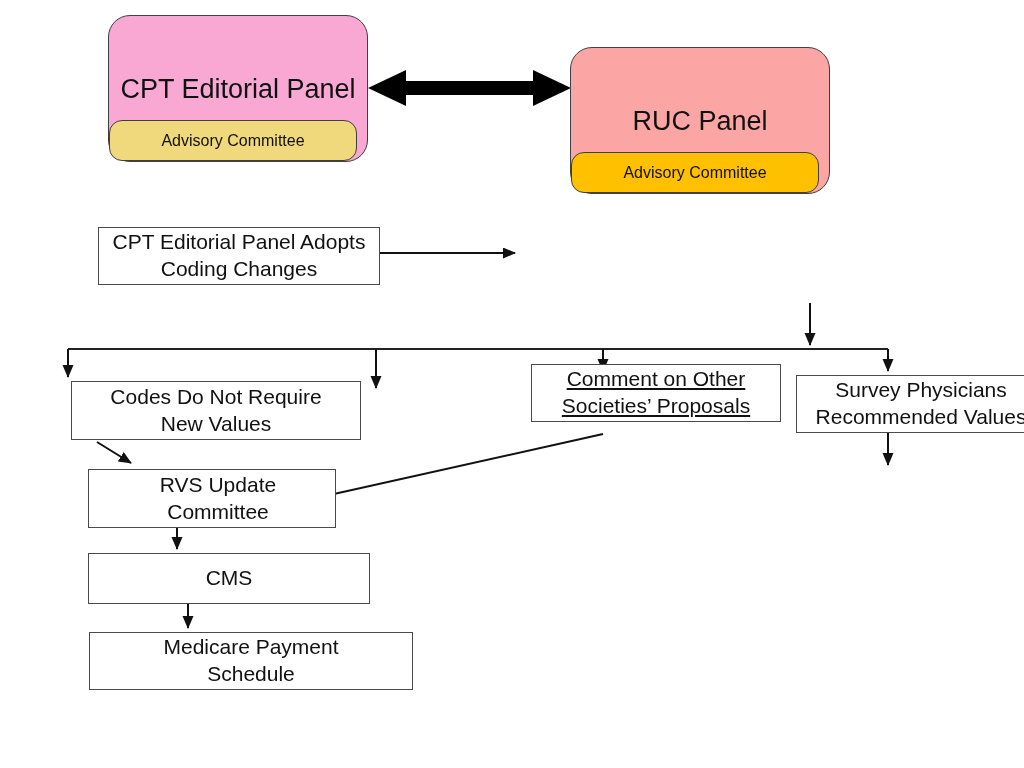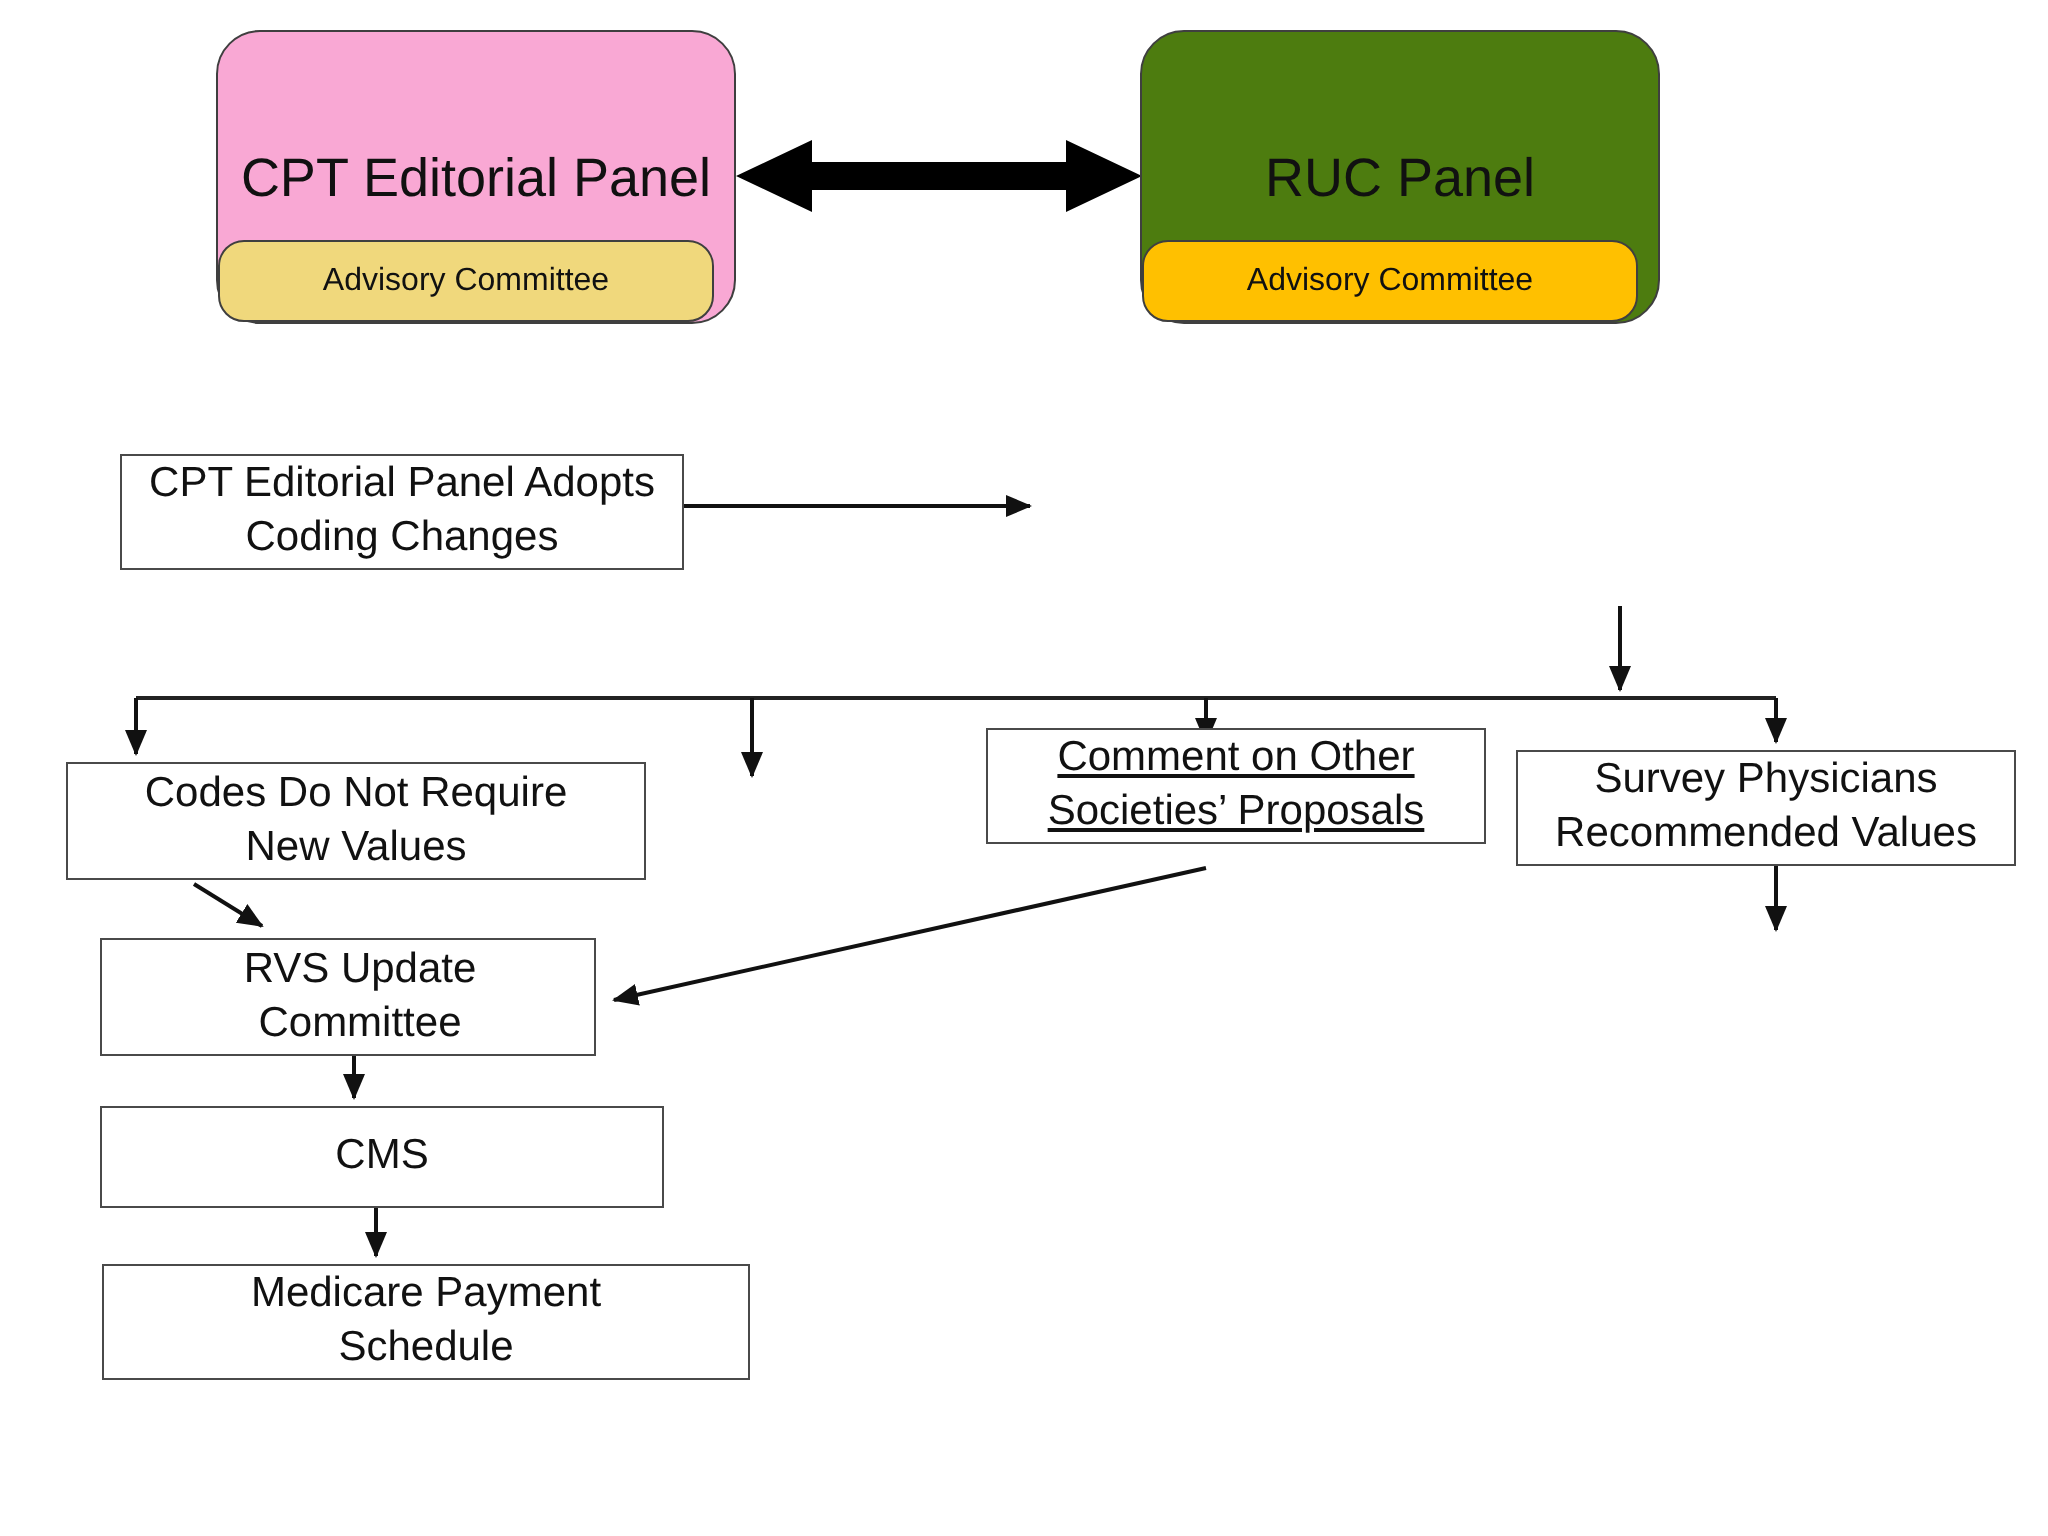--- a/index.html
+++ b/index.html
@@ -40,20 +40,21 @@
   .node{
     position:absolute;
     background:#ffffff;
     border:1.5px solid #4a4a4a;
     box-sizing:border-box;
     display:flex;align-items:center;justify-content:center;
     text-align:center;
     font-size:21px;line-height:1.28;
     white-space:pre-line;
     color:#111111;
+    margin-left:38px;
   }
   #node-adopts        {left:60px;  top:227px; width:282px; height:58px;}
   #node-advisors      {left:519px; top:218px; width:376px; height:85px;}
   #node-no-new-values {left:33px;  top:381px; width:290px; height:59px;}
   #node-no-comment    {left:332px; top:392px; width:146px; height:42px;}
   #node-comment-other {left:493px; top:364px; width:250px; height:58px;text-decoration:underline;}
   #node-survey        {left:758px; top:375px; width:250px; height:58px;}
   #node-rvs-update    {left:50px;  top:469px; width:248px; height:59px;padding-left:12px;}
   #node-cms           {left:50px;  top:553px; width:282px; height:51px;}
   #node-medicare      {left:51px;  top:632px; width:324px; height:58px;}
@@ -93,21 +94,21 @@
     <line x1="177" y1="528" x2="177" y2="549" stroke="#111111" stroke-width="2" marker-end="url(#ah)"></line>
 
     <line x1="188" y1="604" x2="188" y2="628" stroke="#111111" stroke-width="2" marker-end="url(#ah)"></line>
   </svg>
 
   <div class="panel" id="panel-cpt" style="background-color: #f9a8d4;">
     <div class="panel-title">CPT Editorial Panel</div>
     <div class="pill" style="background-color: rgb(240, 216, 124);">Advisory Committee</div>
   </div>
 
-  <div class="panel" id="panel-ruc" style="background-color: #4d7c0f;">
+  <div class="panel" id="panel-ruc" style="background-color: #fca5a5; margin-top: 32px;">
     <div class="panel-title">RUC Panel</div>
     <div class="pill" style="background-color: rgb(255, 192, 0);">Advisory Committee</div>
   </div>
 
   <div class="node" id="node-adopts">CPT Editorial Panel Adopts
 Coding Changes</div>
 
 
   <div class="node" id="node-no-new-values">Codes Do Not Require
 New Values</div>

